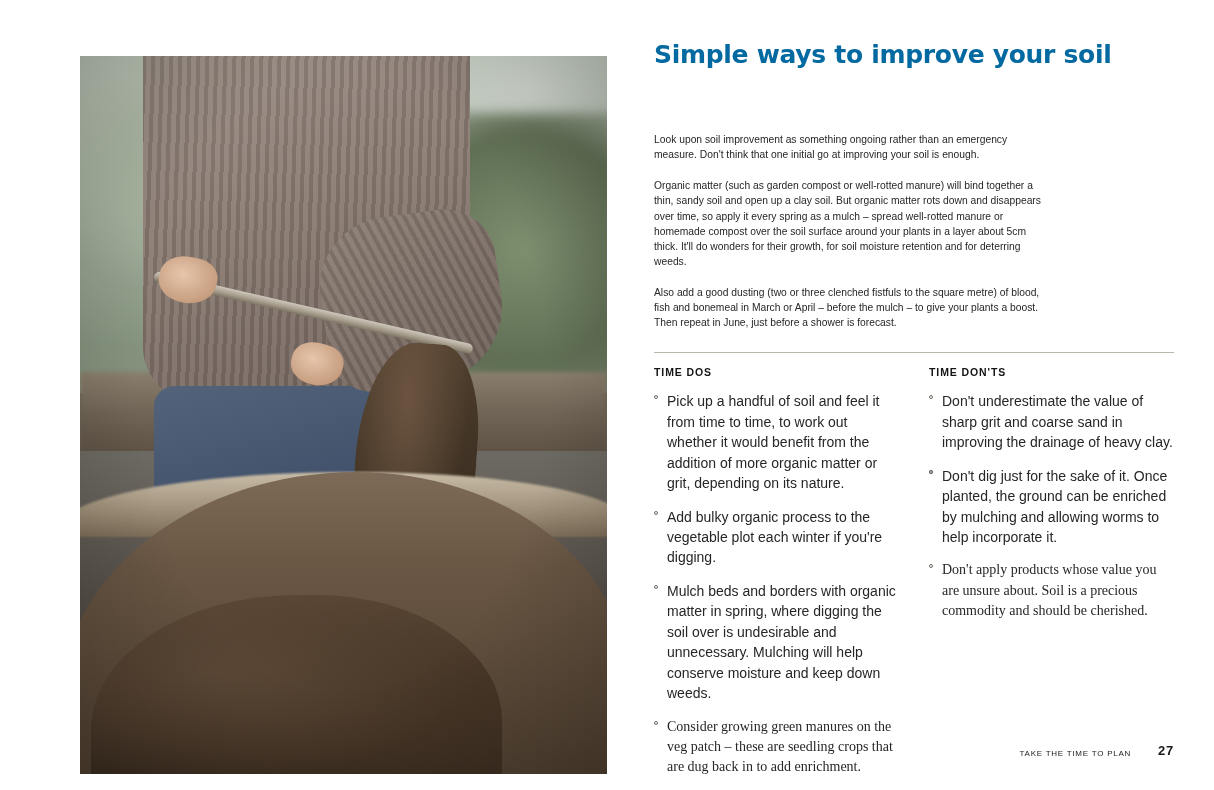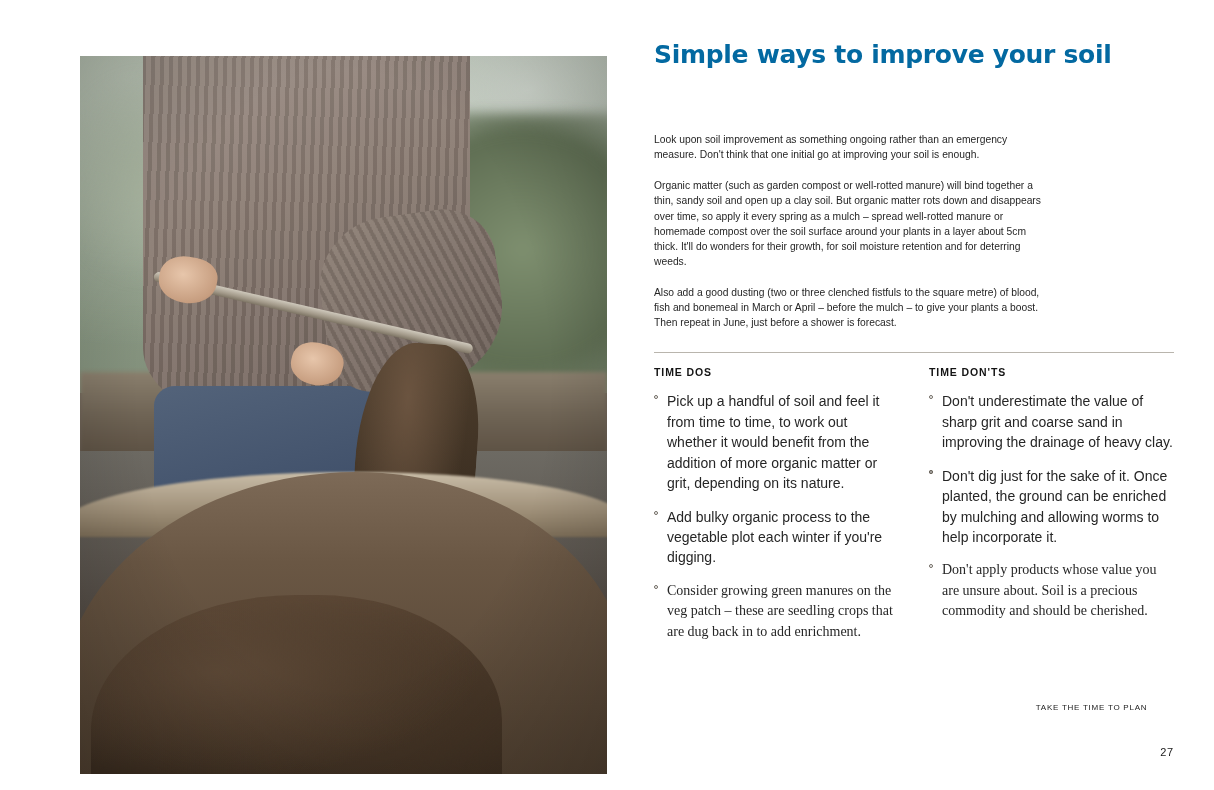--- a/index.html
+++ b/index.html
@@ -243,27 +243,27 @@
     border: 1px solid #6f6a62;
     border-radius: 50%;
     box-sizing: border-box;
   }
 
   .footer {
     position: absolute;
     right: 40px;
     bottom: 32px;
     display: flex;
-    align-items: flex-start;
-    gap: 13px;
+    align-items: flex-end;
+    gap: 27px;
     font-size: 8px;
     letter-spacing: 0.75px;
     color: #1a1a1a;
   }
-  .footer .pagenum { font-weight: normal; font-size: 11px; margin-top: 43px; }
+  .footer .pagenum { font-weight: bold; font-size: 13px; margin-top: 43px; }
 </style>
 </head>
 <body>
 
 <div class="page">
 
   <figure class="photo-wrap">
     <div class="photo">
       <div class="ph-sky"></div>
       <div class="ph-bg-bush2"></div>
@@ -297,20 +297,21 @@
 
     <div class="rule"></div>
 
     <div class="columns">
 
       <div class="col">
         <div class="col-head">TIME DOS</div>
         <ul class="bullets">
           <li><span class="marker"></span><span>Pick up a handful of soil and feel it from time to time, to work out whether it would benefit from the addition of more organic matter or grit, depending on its nature.</span></li>
           <li><span class="marker"></span><span>Add bulky organic process to the vegetable plot each winter if you're digging.</span></li>
+          <li><span class="marker"></span><span>Mulch beds and borders with organic matter in spring, where digging the soil over is undesirable and unnecessary. Mulching will help conserve moisture and keep down weeds.</span></li>
           <li><span class="marker"></span><span>Consider growing green manures on the veg patch – these are seedling crops that are dug back in to add enrichment.</span></li>
         </ul>
       </div>
 
       <div class="col">
         <div class="col-head">TIME DON'TS</div>
         <ul class="bullets">
           <li><span class="marker"></span><span>Don't underestimate the value of sharp grit and coarse sand in improving the drainage of heavy clay.</span></li>
           <li><span class="marker"></span></li>
           <li><span class="marker"></span></li>

